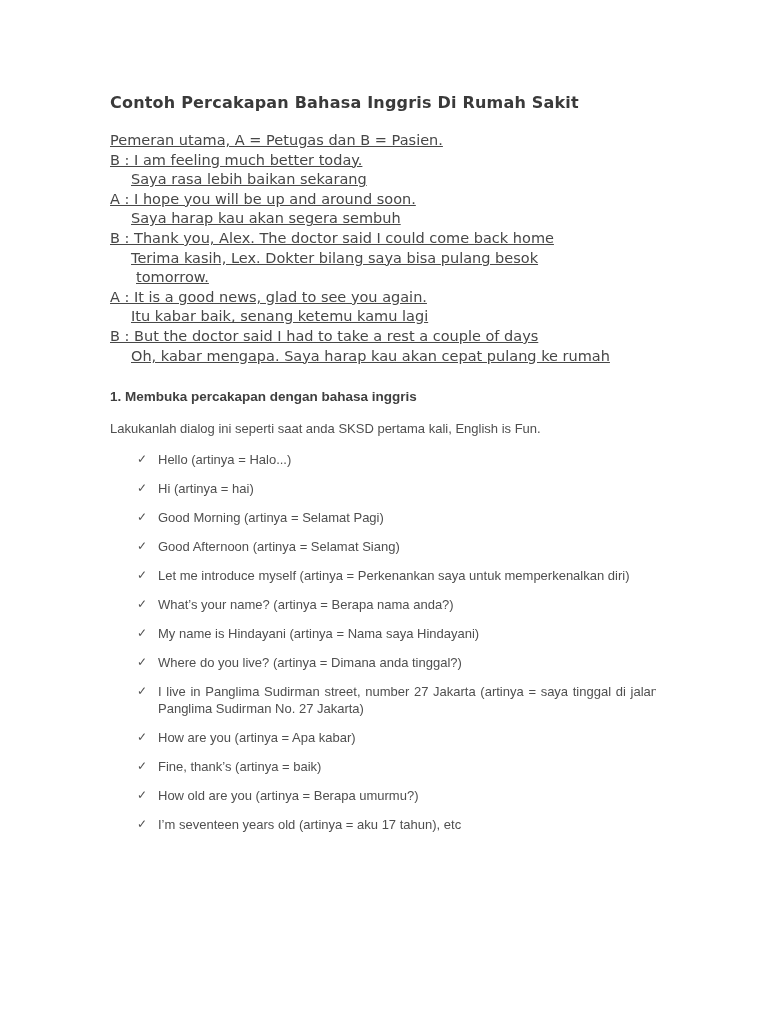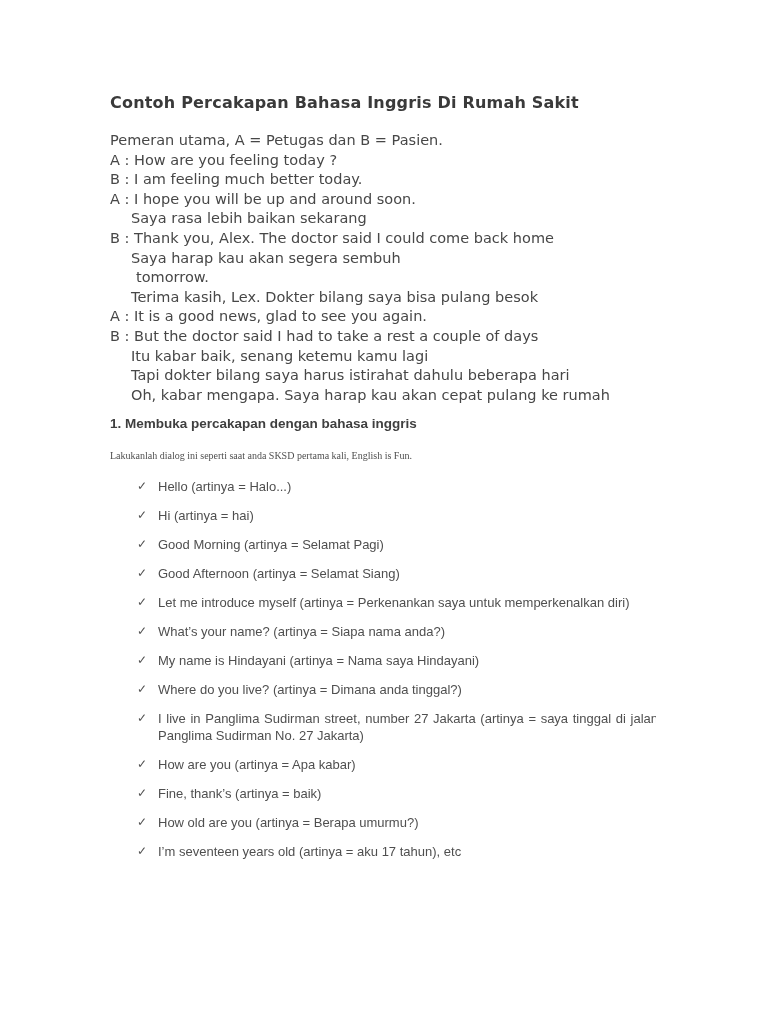--- a/index.html
+++ b/index.html
@@ -28,35 +28,35 @@
     color: #3a3a3a;
     letter-spacing: 0.2px;
   }
   .dialogue {
     margin-top: 18px;
     font-family: "DejaVu Sans", sans-serif;
     font-size: 14.5px;
     line-height: 19.6px;
     color: #474747;
   }
-  .dialogue-line { white-space: pre-wrap; }
+  .dialogue-line { white-space: pre-wrap; text-decoration: underline; }
   .dialogue-line.indent-1 { padding-left: 21px; }
   .dialogue-line.indent-2 { padding-left: 26px; }
   .section-heading {
-    margin-top: 10px;
+    margin-top: 22px;
     font-family: "Liberation Sans", sans-serif;
     font-weight: bold;
     font-size: 13.5px;
     line-height: 17px;
     color: #3f3f3f;
   }
   .section-intro {
     margin-top: 15px;
-    font-family: Liberation Serif, serif;
-    font-size: 10px;
+    font-family: Liberation Sans, sans-serif;
+    font-size: 13px;
     line-height: 17px;
     color: #4f4f4f;
   }
   .checklist {
     margin-top: 14px;
   }
   .check-item {
     display: flex;
     align-items: flex-start;
     margin-bottom: 12px;
@@ -81,32 +81,30 @@
 </head>
 <body>
 
 <div class="page">
   <div class="content">
 
     <div class="doc-title">Contoh Percakapan Bahasa Inggris Di Rumah Sakit</div>
 
     <div class="dialogue">
         <div class="dialogue-line indent-0">Pemeran utama, A = Petugas dan B = Pasien.</div>
-        <div class="dialogue-line indent-0">A : How are you feeling today ?</div>
         <div class="dialogue-line indent-0">B : I am feeling much better today.</div>
+        <div class="dialogue-line indent-1">Saya rasa lebih baikan sekarang</div>
         <div class="dialogue-line indent-0">A : I hope you will be up and around soon.</div>
-        <div class="dialogue-line indent-1">Saya rasa lebih baikan sekarang</div>
+        <div class="dialogue-line indent-1">Saya harap kau akan segera sembuh</div>
         <div class="dialogue-line indent-0">B : Thank you, Alex. The doctor said I could come back home</div>
-        <div class="dialogue-line indent-1">Saya harap kau akan segera sembuh</div>
+        <div class="dialogue-line indent-1">Terima kasih, Lex. Dokter bilang saya bisa pulang besok</div>
         <div class="dialogue-line indent-2">tomorrow.</div>
-        <div class="dialogue-line indent-1">Terima kasih, Lex. Dokter bilang saya bisa pulang besok</div>
         <div class="dialogue-line indent-0">A : It is a good news, glad to see you again.</div>
+        <div class="dialogue-line indent-1">Itu kabar baik, senang ketemu kamu lagi</div>
         <div class="dialogue-line indent-0">B : But the doctor said I had to take a rest a couple of days</div>
-        <div class="dialogue-line indent-1">Itu kabar baik, senang ketemu kamu lagi</div>
-        <div class="dialogue-line indent-1">Tapi dokter bilang saya harus istirahat dahulu beberapa hari</div>
         <div class="dialogue-line indent-1">Oh, kabar mengapa. Saya harap kau akan cepat pulang ke rumah</div>
       </div>
 
     <div class="section-heading">1. Membuka percakapan dengan bahasa inggris</div>
 
     <div class="section-intro">Lakukanlah dialog ini seperti saat anda SKSD pertama kali, English is Fun.</div>
 
     <div class="checklist">
         <div class="check-item">
           <span class="check-icon">✓</span>
@@ -123,21 +121,21 @@
         <div class="check-item">
           <span class="check-icon">✓</span>
           <span class="check-text">Good Afternoon (artinya = Selamat Siang)</span>
         </div>
         <div class="check-item">
           <span class="check-icon">✓</span>
           <span class="check-text">Let me introduce myself (artinya = Perkenankan saya untuk memperkenalkan diri)</span>
         </div>
         <div class="check-item">
           <span class="check-icon">✓</span>
-          <span class="check-text">What’s your name? (artinya = Siapa nama anda?)</span>
+          <span class="check-text">What’s your name? (artinya = Berapa nama anda?)</span>
         </div>
         <div class="check-item">
           <span class="check-icon">✓</span>
           <span class="check-text">My name is Hindayani (artinya = Nama saya Hindayani)</span>
         </div>
         <div class="check-item">
           <span class="check-icon">✓</span>
           <span class="check-text">Where do you live? (artinya = Dimana anda tinggal?)</span>
         </div>
         <div class="check-item">

